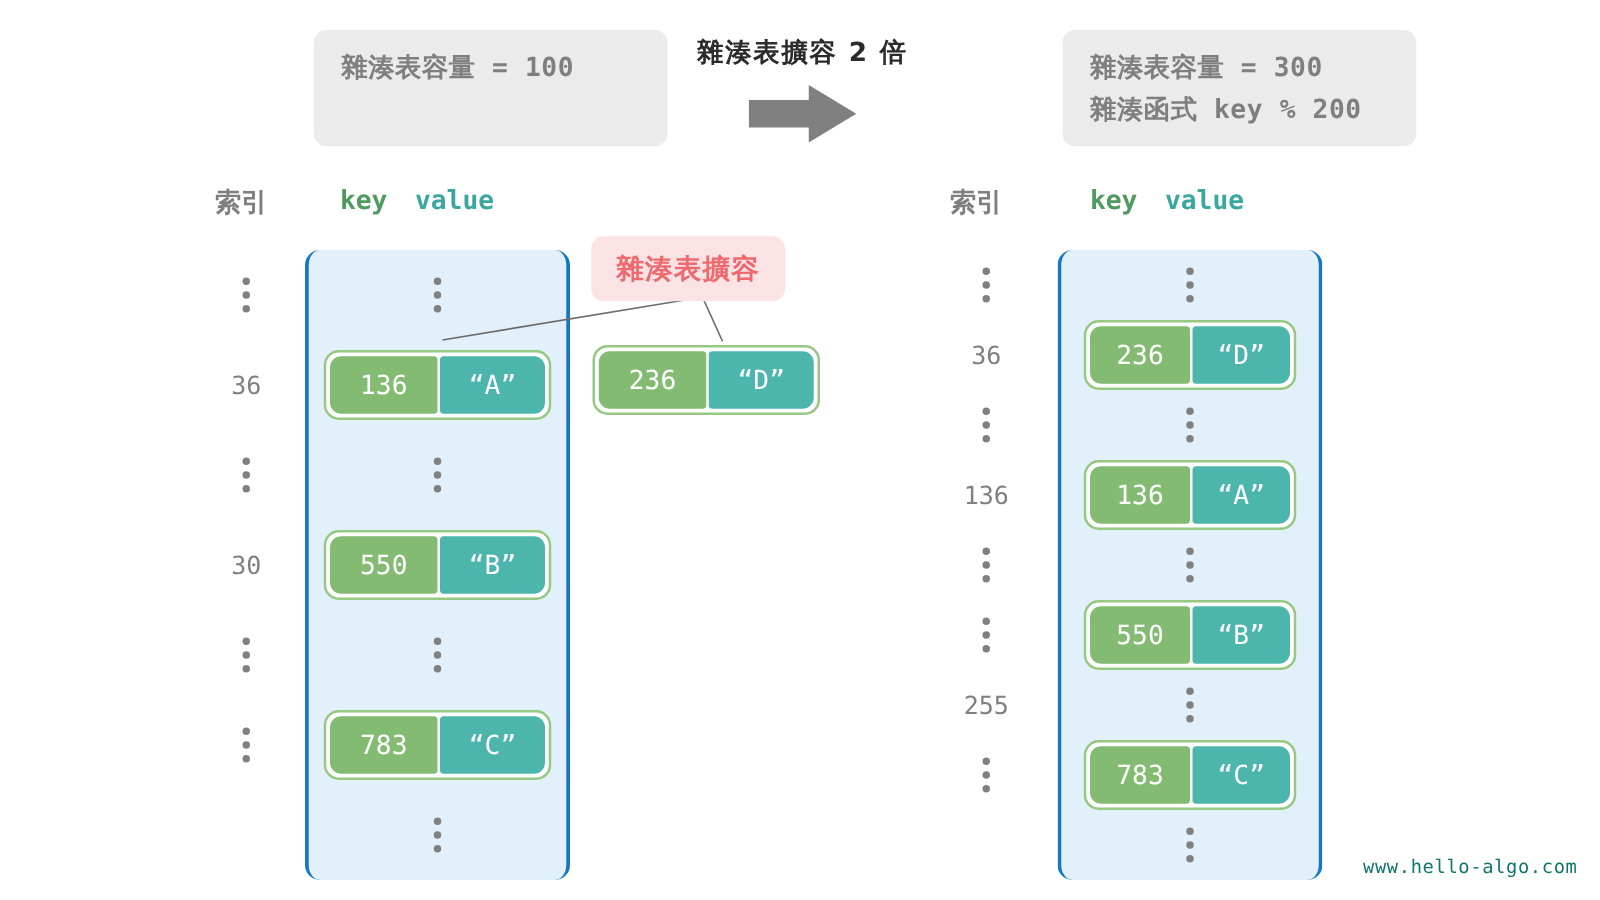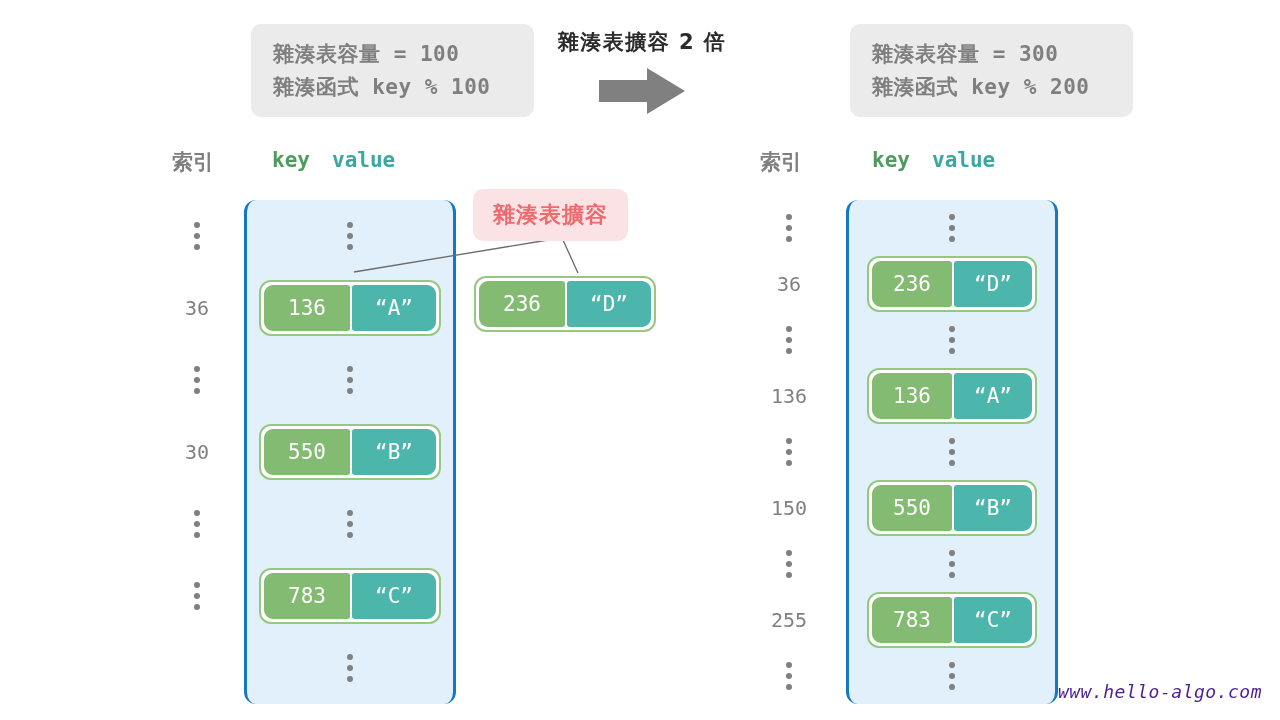--- a/index.html
+++ b/index.html
@@ -203,34 +203,32 @@
     width: 1280px; height: 720px;
     pointer-events: none;
   }
 
   
   #watermark {
     position: absolute;
     right: 18px;
     bottom: 18px;
     font-family: "DejaVu Sans Mono", "Liberation Mono", monospace;
-    font-size: 18px;
-    color: #4c1d95;
+    font-size: 15px;
+    color: #0f766e;
     letter-spacing: 0.5px;
-    font-style: italic;
   }
 </style>
 </head>
 <body>
 
 <div id="stage">
 
   <div id="caption-left" class="caption-box">
     <div class="caption-line">雜湊表容量 = 100</div>
-    <div class="caption-line">雜湊函式 key % 100</div>
   </div>
 
   <div id="arrow-block">
     <div id="arrow-title">雜湊表擴容 2 倍</div>
     <div id="arrow-icon">
       <svg width="86" height="46" viewBox="0 0 86 46">
         <polygon points="0,12 48,12 48,0 86,23 48,46 48,34 0,34" fill="#808080"></polygon>
       </svg>
     </div>
   </div>
@@ -370,21 +368,20 @@
           </span>
         </div>
         <div class="idx-cell" style="height: 56px;">136</div>
         <div class="idx-cell" style="height: 56px;">
           <span class="vdots">
             <i></i>
             <i></i>
             <i></i>
           </span>
         </div>
-        <div class="idx-cell" style="height: 56px;">150</div>
         <div class="idx-cell" style="height: 56px;">
           <span class="vdots">
             <i></i>
             <i></i>
             <i></i>
           </span>
         </div>
         <div class="idx-cell" style="height: 56px;">255</div>
         <div class="idx-cell" style="height: 56px;">
           <span class="vdots">

